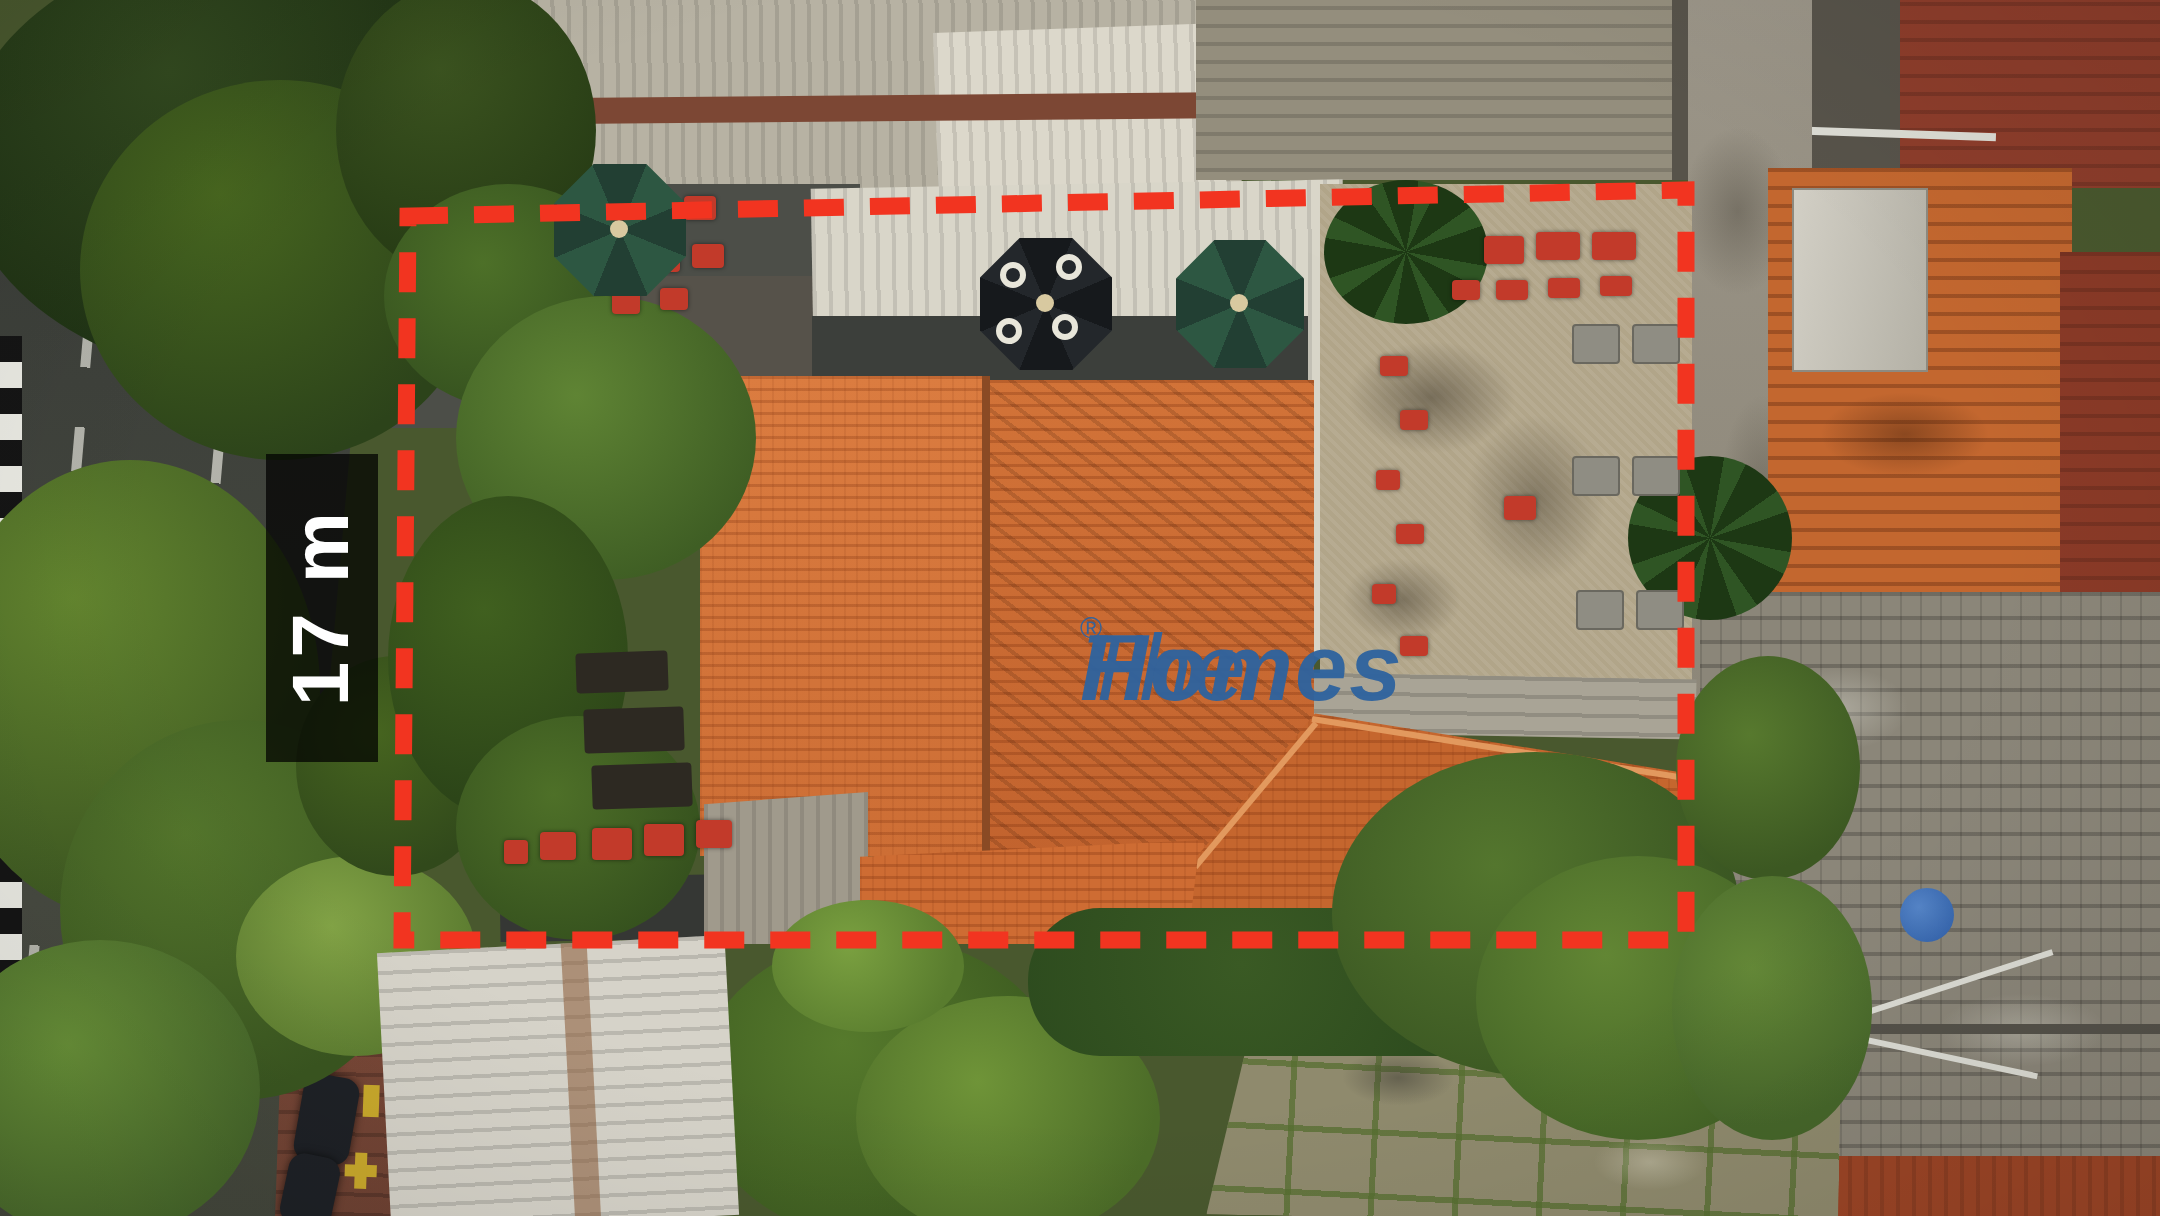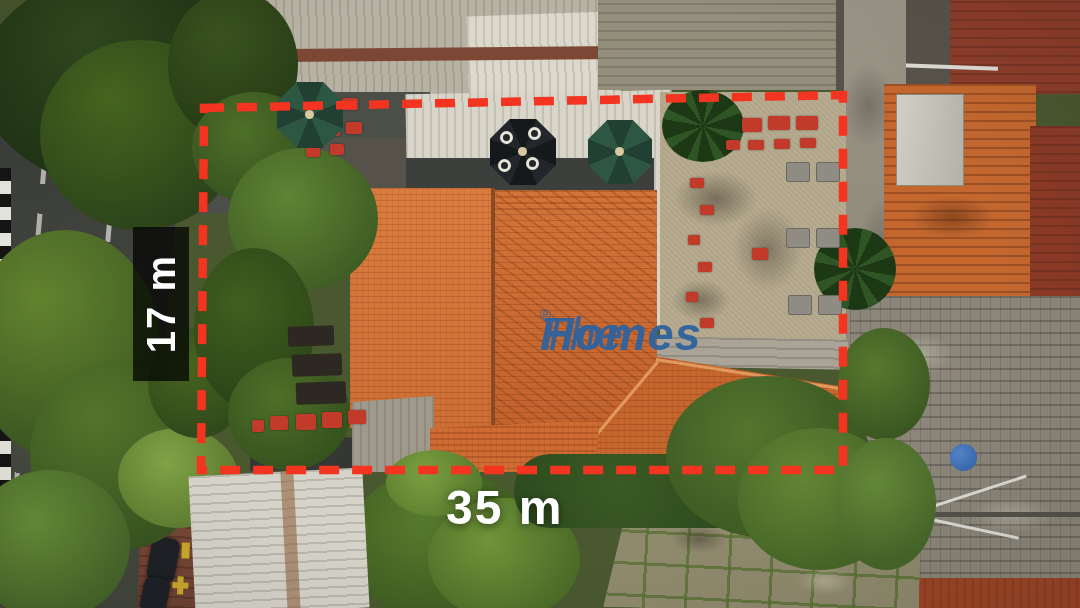--- a/index.html
+++ b/index.html
@@ -300,20 +300,19 @@
 
   <div class="vignette"></div>
 
   <svg id="boundary" viewBox="0 0 1080 608" xmlns="http://www.w3.org/2000/svg">
     <polygon points="204,108 843,95 843,470 201,470"></polygon>
   </svg>
 
   <div class="height-label-box">
     <span>17 m</span>
   </div>
-  <div class="width-label">35 m</div>
   <div class="watermark">
       <span>The</span>
       <span class="wm-bold">Homes</span>
       <span class="wm-reg">®</span>
     </div>
 
 </div>
 
 </body></html>

